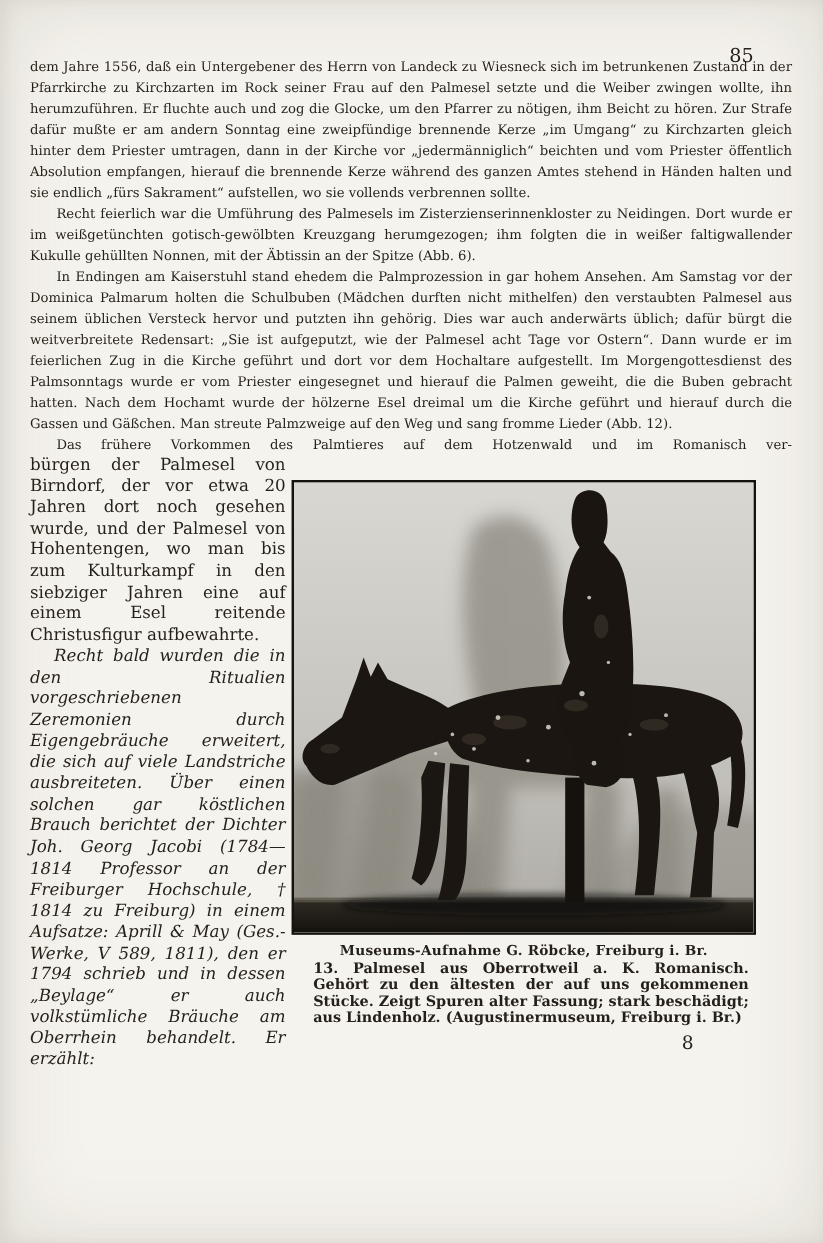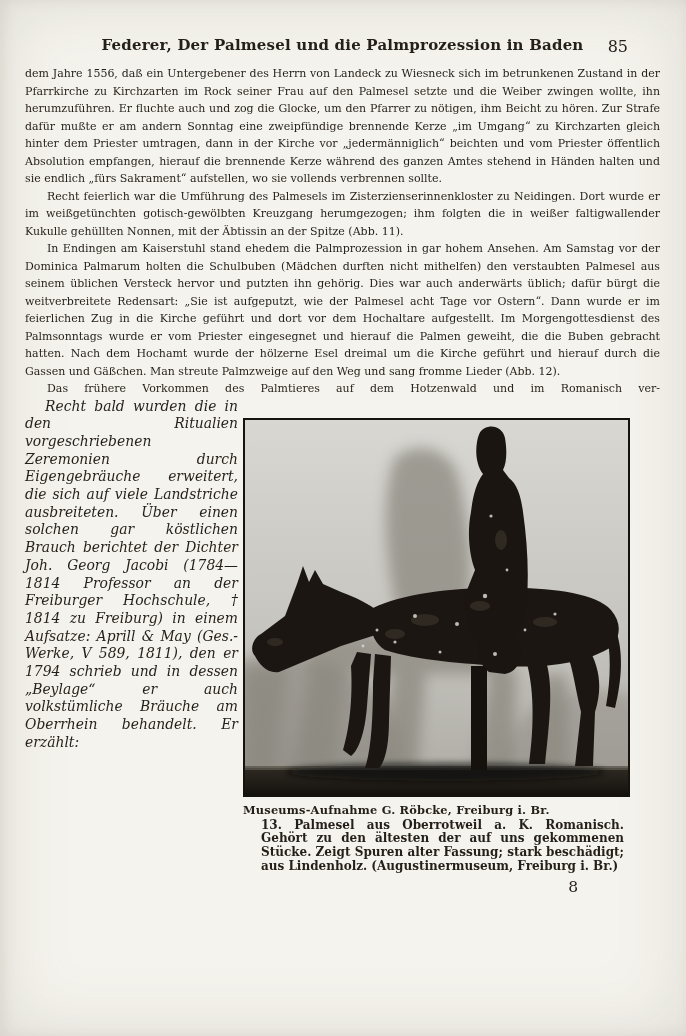--- a/index.html
+++ b/index.html
@@ -20,42 +20,42 @@
   .indent{text-indent:22px;}
   .lead-line{text-align:justify;text-align-last:justify;}
   .columns{display:flex;align-items:flex-start;}
   .col-left{width:213px;flex:none;}
   .col-left p{font-size:13.9px;line-height:17.7px;text-align:justify;margin:0;}
   .col-left p.indent{text-indent:20px;font-style:italic;}
   .col-right{flex:1;padding-left:5px;}
   figure.plate{margin:20px 0 0 0;width:387px;}
   .photo-frame{width:387px;height:379px;border:2px solid #16130e;box-sizing:border-box;background:#c9c7c1;}
   .photo-frame svg{display:block;width:100%;height:100%;}
-  .credit{width:387px;text-align:left;font-size:11.4px;font-weight:bold;margin-top:6px;letter-spacing:.2px;}
+  .credit{width:387px;text-align:center;font-size:11.4px;font-weight:bold;margin-top:6px;letter-spacing:.2px;}
   .caption{margin-left:18px;width:363px;font-size:12px;line-height:13.8px;font-weight:bold;text-align:justify;margin-top:2px;}
   .sig{width:387px;box-sizing:border-box;text-align:right;padding-right:52px;font-size:15.5px;margin-top:4px;}
 </style>
 </head>
 <body>
 
 <div class="page">
 
   <div class="running-header">
-    <span>Federer, Der Palmesel und die Palmprozession in Baden</span>
     <span class="pagenum">85</span>
   </div>
 
   <div class="body-text">
     <p>dem Jahre 1556, daß ein Untergebener des Herrn von Landeck zu Wiesneck sich im betrunkenen Zustand in der Pfarrkirche zu Kirchzarten im Rock seiner Frau auf den Palmesel setzte und die Weiber zwingen wollte, ihn herumzuführen. Er fluchte auch und zog die Glocke, um den Pfarrer zu nötigen, ihm Beicht zu hören. Zur Strafe dafür mußte er am andern Sonntag eine zweipfündige brennende Kerze „im Umgang“ zu Kirchzarten gleich hinter dem Priester umtragen, dann in der Kirche vor „jedermänniglich“ beichten und vom Priester öffentlich Absolution empfangen, hierauf die brennende Kerze während des ganzen Amtes stehend in Händen halten und sie endlich „fürs Sakrament“ aufstellen, wo sie vollends verbrennen sollte.</p>
-    <p class="indent">Recht feierlich war die Umführung des Palmesels im Zisterzienserinnenkloster zu Neidingen. Dort wurde er im weißgetünchten gotisch-gewölbten Kreuzgang herumgezogen; ihm folgten die in weißer faltigwallender Kukulle gehüllten Nonnen, mit der Äbtissin an der Spitze (Abb. 11).</p>
+    <p class="indent">Recht feierlich war die Umführung des Palmesels im Zisterzienserinnenkloster zu Neidingen. Dort wurde er im weißgetünchten gotisch-gewölbten Kreuzgang herumgezogen; ihm folgten die in weißer faltigwallender Kukulle gehüllten Nonnen, mit der Äbtissin an der Spitze (Abb. 6).</p>
     <p class="indent">In Endingen am Kaiserstuhl stand ehedem die Palmprozession in gar hohem Ansehen. Am Samstag vor der Dominica Palmarum holten die Schulbuben (Mädchen durften nicht mithelfen) den verstaubten Palmesel aus seinem üblichen Versteck hervor und putzten ihn gehörig. Dies war auch anderwärts üblich; dafür bürgt die weitverbreitete Redensart: „Sie ist aufgeputzt, wie der Palmesel acht Tage vor Ostern“. Dann wurde er im feierlichen Zug in die Kirche geführt und dort vor dem Hochaltare aufgestellt. Im Morgengottesdienst des Palmsonntags wurde er vom Priester eingesegnet und hierauf die Palmen geweiht, die die Buben gebracht hatten. Nach dem Hochamt wurde der hölzerne Esel dreimal um die Kirche geführt und hierauf durch die Gassen und Gäßchen. Man streute Palmzweige auf den Weg und sang fromme Lieder (Abb. 12).</p>
     <p class="indent lead-line">Das frühere Vorkommen des Palmtieres auf dem Hotzenwald und im Romanisch ver-</p>
 
     <div class="columns">
       <div class="col-left">
+        <p>bürgen der Palmesel von Birndorf, der vor etwa 20 Jahren dort noch gesehen wurde, und der Palmesel von Hohentengen, wo man bis zum Kulturkampf in den siebziger Jahren eine auf einem Esel reitende Christusfigur aufbewahrte.</p>
         <p class="indent">Recht bald wurden die in den Ritualien vorgeschriebenen Zeremonien durch Eigengebräuche erweitert, die sich auf viele Landstriche ausbreiteten. Über einen solchen gar köstlichen Brauch berichtet der Dichter Joh. Georg Jacobi (1784—1814 Professor an der Freiburger Hochschule, † 1814 zu Freiburg) in einem Aufsatze: Aprill &amp; May (Ges.-Werke, V 589, 1811), den er 1794 schrieb und in dessen „Beylage“ er auch volkstümliche Bräuche am Oberrhein behandelt. Er erzählt:</p>
       </div>
 
       <div class="col-right">
         <figure class="plate">
           <div class="photo-frame">
             <svg viewBox="0 0 383 375" preserveAspectRatio="none">
               <defs>
                 <linearGradient id="bgGrad" x1="0" y1="0" x2="0" y2="1">
                   <stop offset="0" stop-color="#d8d7d2"></stop>

